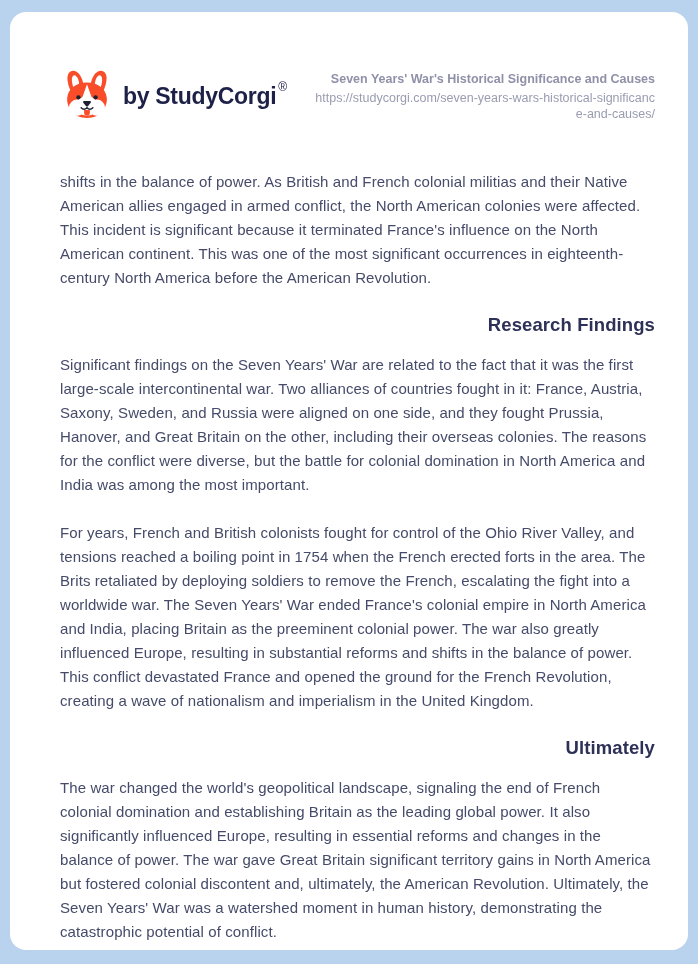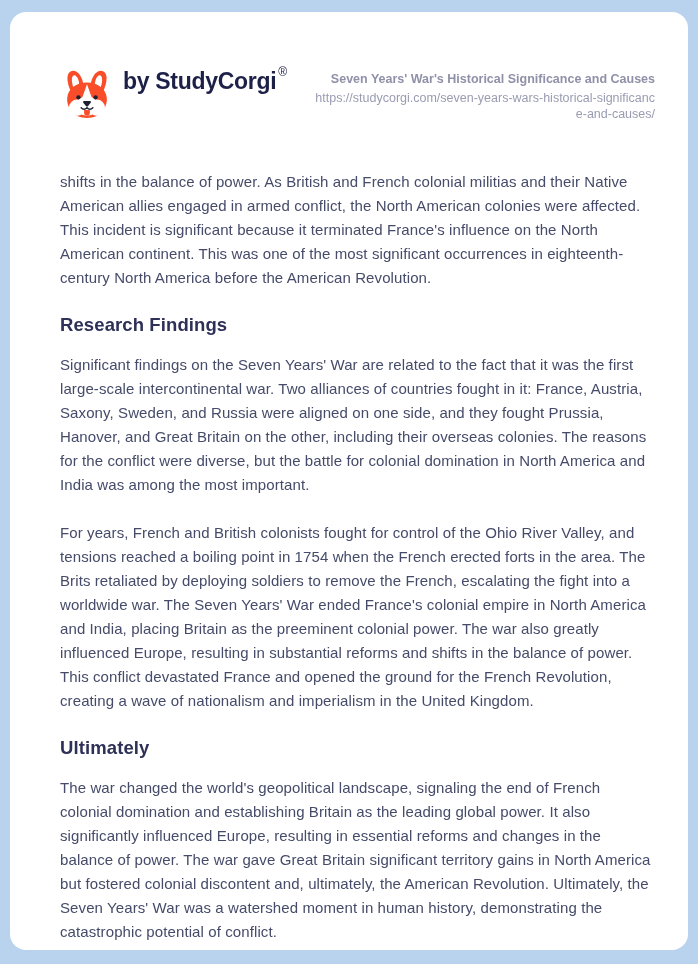--- a/index.html
+++ b/index.html
@@ -24,21 +24,21 @@
   }
   
   .header {
     display: flex;
     justify-content: space-between;
     align-items: center;
     margin-bottom: 46px;
   }
   .brand {
     display: flex;
-    align-items: flex-start;
+    align-items: center;
     gap: 9px;
   }
   .brand svg { display: block; }
   .brand-text {
     font-size: 23px;
     font-weight: bold;
     color: #1d2147;
     letter-spacing: -0.3px;
     white-space: nowrap;
   }
@@ -77,20 +77,21 @@
     letter-spacing: 0.1px;
   }
   .article p { margin: 0 0 24px 0; }
   .article h2 {
     font-size: 18.5px;
     line-height: 22px;
     font-weight: bold;
     color: #2e3157;
     margin: 0 0 17px 0;
     letter-spacing: 0.1px;
+    text-align: right;
   }
 </style>
 </head>
 <body>
 
 <div class="page">
   <div class="card">
 
     <div class="header">
       <div class="brand">

